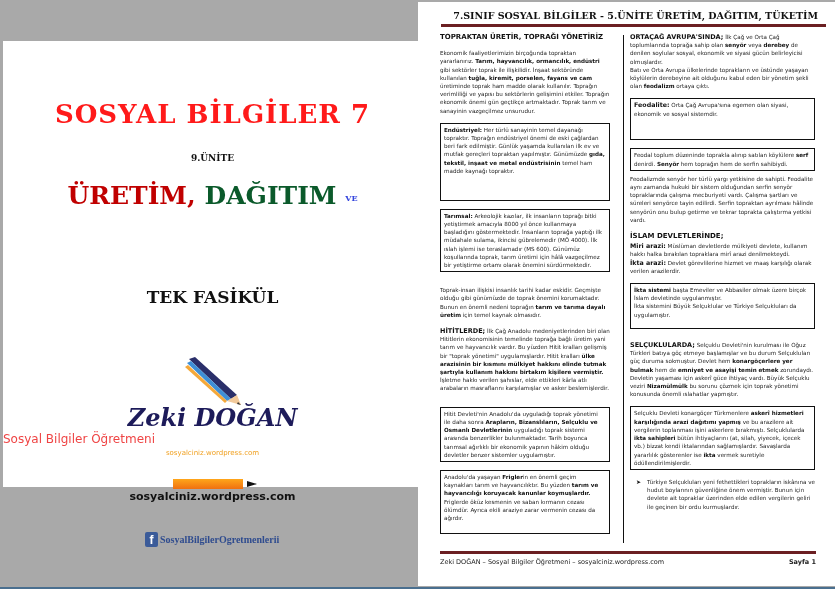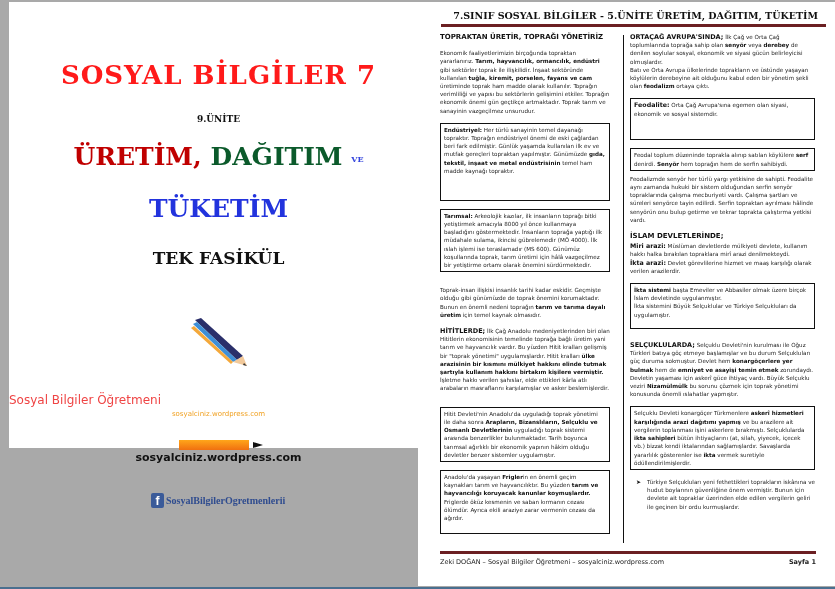--- a/index.html
+++ b/index.html
@@ -1,18 +1,18 @@
 <!DOCTYPE html>
 <html><head>
 <meta charset="utf-8">
 <style>
   html, body { margin:0; padding:0; }
   body { width:835px; height:589px; background:#a9a9a9; position:relative; overflow:hidden; font-family:"DejaVu Sans", sans-serif; }
   .page { position:absolute; background:#fff; top:2px;padding-left:8px; }
-  #left-page { left:9px; width:411px; height:446px; }
+  #left-page { left:3px; width:411px; height:446px;margin-top:39px; }
   #right-page { left:418px; width:412px; height:584px; }
   .bottom-bar { position:absolute; left:0; right:0; bottom:0; height:2px; background:#4a6f8f; }
 
   
   .cover-title { position:absolute; left:0; width:100%; text-align:center; font-family:"DejaVu Serif", serif; font-weight:bold; }
   #title-main { top:58px; font-size:26px; color:#ff1a1a; letter-spacing:1px; }
   #unit-label { top:112px; font-size:9px; color:#111; }
   #title-line2 { top:140px; font-size:25px; }
   #title-line2 .w1 { color:#c00000; }
   #title-line2 .w2 { color:#0b5a2b; }
@@ -53,30 +53,30 @@
 <body>
 
 <div class="page" id="left-page">
   <div class="cover-title" id="title-main">SOSYAL BİLGİLER 7</div>
   <div class="cover-title" id="unit-label">9.ÜNİTE</div>
   <div class="cover-title" id="title-line2">
     <span class="w1">ÜRETİM,</span>
     <span class="w2">DAĞITIM</span>
     <span class="w3">VE</span>
   </div>
-  <div class="cover-title" id="title-line3">TÜKETİM</div>
   <div class="cover-title" id="fascicle">TEK FASİKÜL</div>
 
   <svg class="pencil" viewBox="0 0 60 50">
     <polygon points="4,2 10,0 52,38 46,42" fill="#2a2f6a"></polygon>
     <polygon points="2,6 6,4 46,42 42,44" fill="#3e8fd6"></polygon>
     <polygon points="0,10 3,8 42,44 40,46" fill="#f4a83a"></polygon>
     <polygon points="42,44 52,38 56,48" fill="#f2c99a"></polygon>
     <polygon points="53,45 56,48 52,47" fill="#333"></polygon>
   </svg>
+  <div id="author-name">Zeki DOĞAN</div>
   <div id="author-role">Sosyal Bilgiler Öğretmeni</div>
   <div id="author-site">sosyalciniz.wordpress.com</div>
 
   <div class="pencil2"></div>
   <div class="pencil2-tip"></div>
   <div id="site-big">sosyalciniz.wordpress.com</div>
 
   <div class="fb-row">
     <div class="fb-icon">f</div>
     <span id="fb-name">SosyalBilgilerOgretmenlerii</span>

